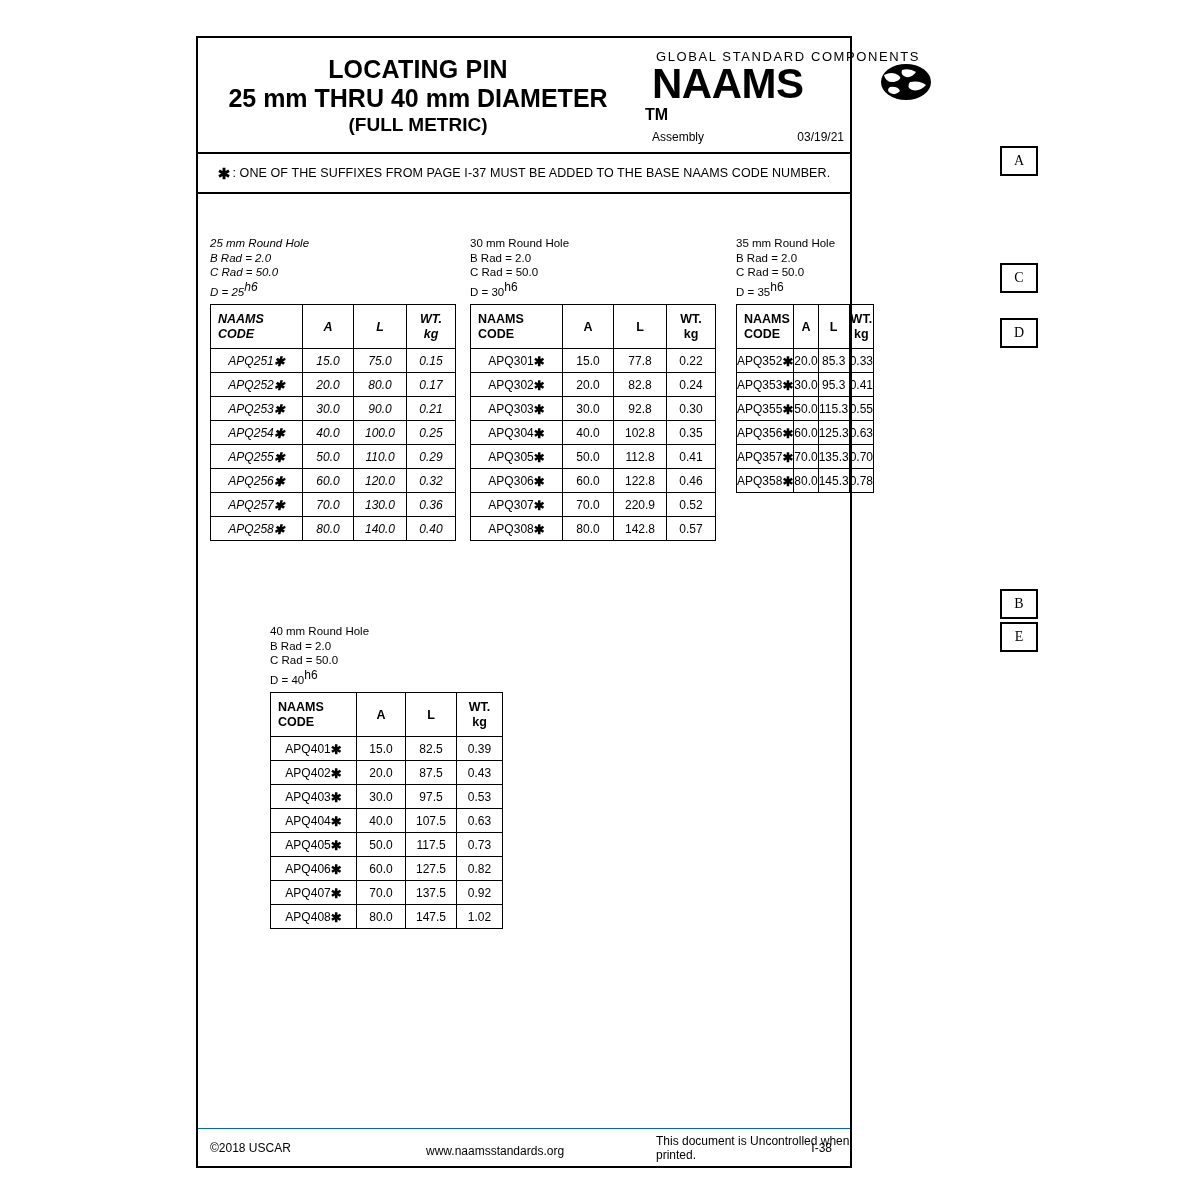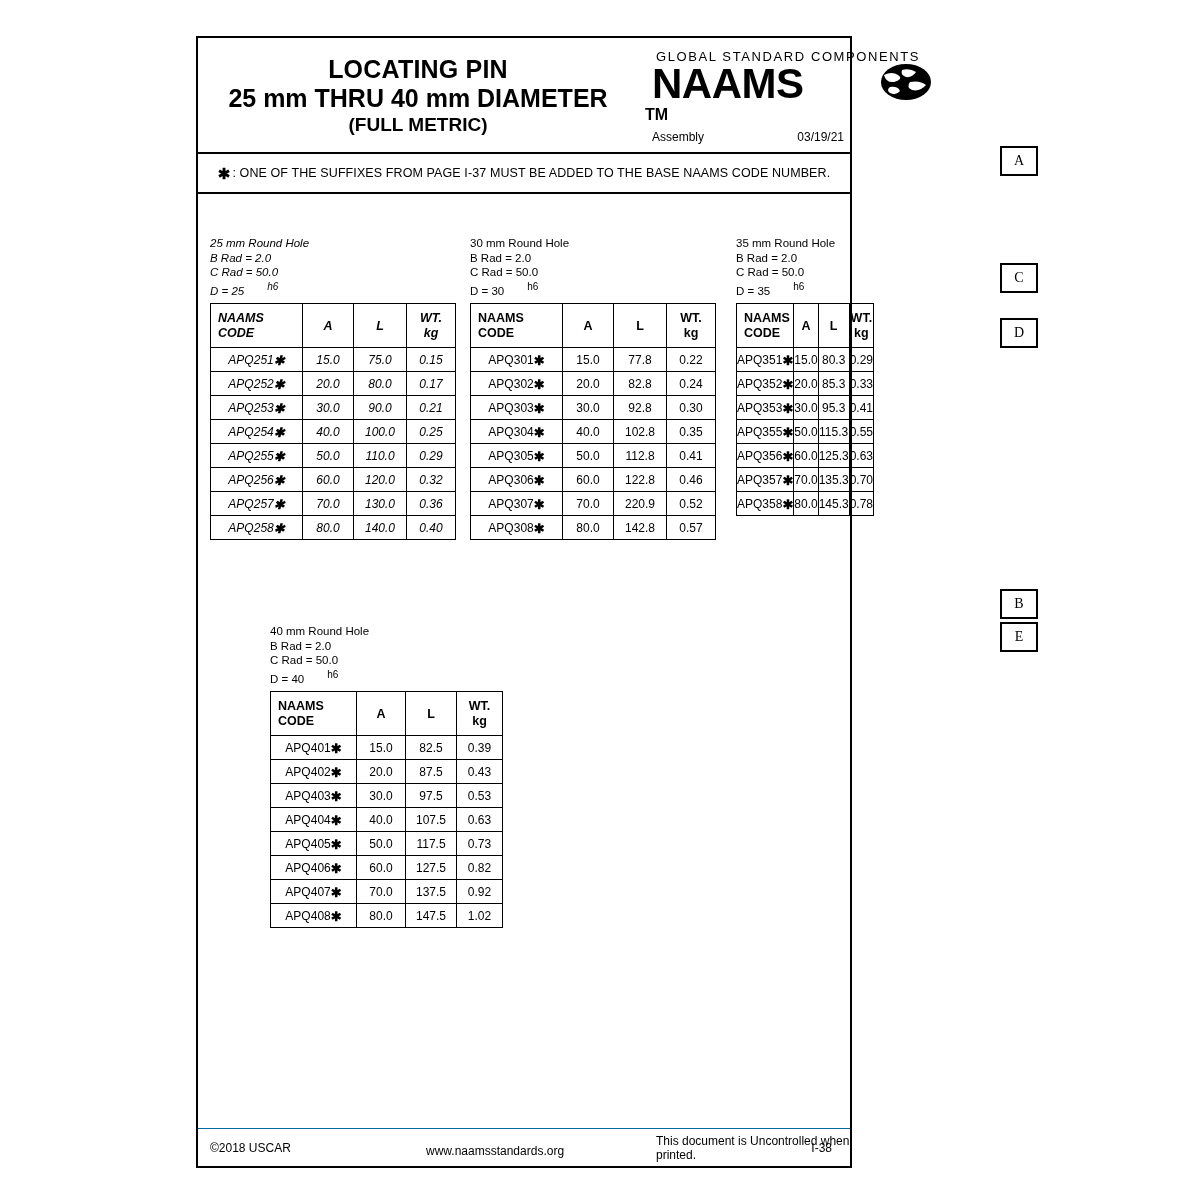--- a/index.html
+++ b/index.html
@@ -140,22 +140,21 @@
   .group {
     position: absolute;
   }
   .grp-head {
     font-size: 11.5px;
     line-height: 14.6px;
     margin-bottom: 5px;
     white-space: nowrap;
   }
   .grp-head sup {
-    font-size: 10px;
-    margin-left: 23px;
+    font-size: 12px;
   }
   table.spec {
     border-collapse: collapse;
     font-size: 12px;
   }
   table.spec td, table.spec th {
     border: 1px solid #000;
     text-align: center;
     padding: 0;
     height: 23px;
@@ -419,26 +418,20 @@
           <td class="a">A</td>
           <td class="l">L</td>
           <td class="wt">
             <div>WT.</div>
               <div>kg</div>
           </td>
         </tr>
       </thead>
       <tbody>
         <tr>
-            <td class="code"><span>APQ351</span><span class="cstar">✱</span></td>
-            <td class="a">15.0</td>
-            <td class="l">80.3</td>
-            <td class="wt">0.29</td>
-          </tr>
-        <tr>
             <td class="code"><span>APQ352</span><span class="cstar">✱</span></td>
             <td class="a">20.0</td>
             <td class="l">85.3</td>
             <td class="wt">0.33</td>
           </tr>
         <tr>
             <td class="code"><span>APQ353</span><span class="cstar">✱</span></td>
             <td class="a">30.0</td>
             <td class="l">95.3</td>
             <td class="wt">0.41</td>

